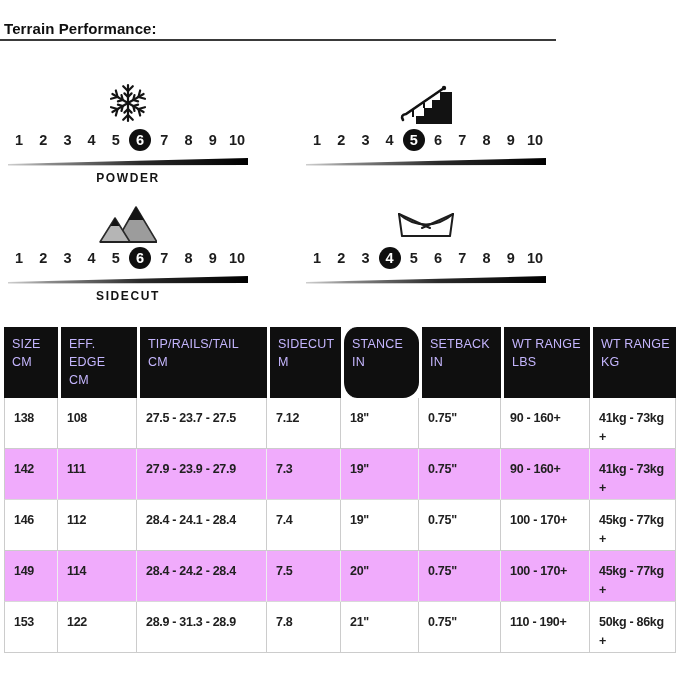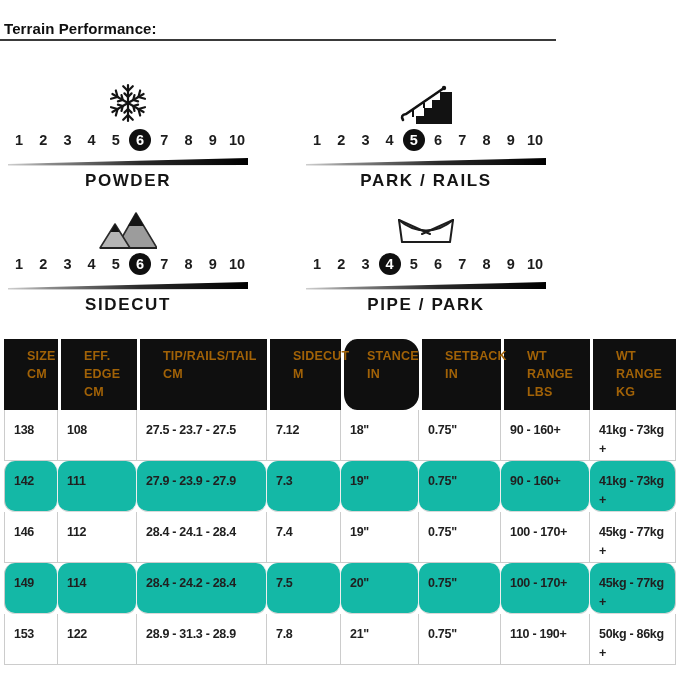--- a/index.html
+++ b/index.html
@@ -11,33 +11,33 @@
   .hdr h1{margin:0;padding:3px 0 2px 4px;font-size:15px;font-weight:bold;color:#0f0f0f;letter-spacing:.1px;}
 
   
   .scales{display:grid;grid-template-columns:1fr 1fr;column-gap:58px;row-gap:8px;padding:34px 10px 0 8px;}
   .scale{display:flex;flex-direction:column;}
   .icon-row{height:50px;display:flex;align-items:flex-end;justify-content:center;margin-bottom:4px;}
   .nums{display:flex;justify-content:space-between;align-items:center;height:22px;}
   .num{display:block;width:22px;text-align:center;font-weight:bold;font-size:14.5px;color:#1c1c1c;}
   .num.sel{background:#0f0f0f;color:#fff;border-radius:50%;height:22px;line-height:22px;}
   .wedge{display:block;width:100%;height:12px;margin-top:3px;}
-  .scale-label{text-align:center;font-weight:bold;font-size:17px;letter-spacing:1.6px;margin-top:5px;color:#141414;}
+  .scale-label{text-align:center;font-weight:bold;font-size:12px;letter-spacing:1.6px;margin-top:5px;color:#141414;}
 
   
   table.spec{border-collapse:separate;border-spacing:0;table-layout:fixed;width:672px;margin:24px 0 0 4px;}
   table.spec th,table.spec td{box-sizing:border-box;}
-  table.spec th{background:#0f0f0f;color:#a16207;text-align:left;vertical-align:top;
-    padding:8px 4px 9px 23px;font-size:12.5px;font-weight:bold;line-height:1.45;letter-spacing:.2px;}
+  table.spec th{background:#0f0f0f;color:#c4b5fd;text-align:left;vertical-align:top;
+    padding:8px 4px 9px 8px;font-size:12.5px;font-weight:normal;line-height:1.45;letter-spacing:.2px;}
   table.spec th + th{border-left:3px solid #fff;}
   table.spec td{vertical-align:top;height:51px;padding:11px 4px 0 9px;
     font-size:12.5px;font-weight:bold;color:#202020;letter-spacing:-.3px;line-height:1.5;
     border-bottom:1px solid #ccc;border-right:1px solid #ccc;}
   table.spec td:first-child{border-left:1px solid #ccc;}
-  table.spec tr.alt td{background:#14b8a6;border-right:1px solid #eee;border-bottom:1px solid #d9d9d9;border-radius:11px;}
+  table.spec tr.alt td{background:#f0abfc;border-right:1px solid #eee;border-bottom:1px solid #d9d9d9;}
   table.spec tr.alt td:last-child{border-right:1px solid #ccc;}
 </style>
 </head>
 <body>
 
 <div class="page">
 
   <svg width="0" height="0" style="position:absolute" aria-hidden="true">
     <defs>
       <linearGradient id="wg" x1="0" y1="0" x2="1" y2="0">
@@ -109,21 +109,20 @@
           <span class="num sel">5</span>
           <span class="num">6</span>
           <span class="num">7</span>
           <span class="num">8</span>
           <span class="num">9</span>
           <span class="num">10</span>
         </div>
       <svg class="wedge" viewBox="0 0 300 12" preserveAspectRatio="none">
         <polygon points="0,10 300,4 300,11 0,11.5" fill="url(#wg)"></polygon>
       </svg>
-      <div class="scale-label">PARK / RAILS</div>
     </section>
 
     <section class="scale">
       <div class="icon-row">
         <svg width="58" height="38" viewBox="0 0 58 38">
           <polygon points="37,2 58,37 17,37" fill="#9c9c9c" stroke="#2a2a2a" stroke-width="1.6" stroke-linejoin="round"></polygon>
           <polygon points="37,2 45,15 29,15" fill="#141414"></polygon>
           <polygon points="16,13 31,37 1,37" fill="#b5b5b5" stroke="#2a2a2a" stroke-width="1.6" stroke-linejoin="round"></polygon>
           <polygon points="16,13 20.5,21 11.5,21" fill="#141414"></polygon>
           <line x1="1" y1="37" x2="58" y2="37" stroke="#222" stroke-width="2"></line>
@@ -166,21 +165,20 @@
           <span class="num">5</span>
           <span class="num">6</span>
           <span class="num">7</span>
           <span class="num">8</span>
           <span class="num">9</span>
           <span class="num">10</span>
         </div>
       <svg class="wedge" viewBox="0 0 300 12" preserveAspectRatio="none">
         <polygon points="0,10 300,4 300,11 0,11.5" fill="url(#wg)"></polygon>
       </svg>
-      <div class="scale-label">PIPE / PARK</div>
     </section>
 
   </div>
 
   <table class="spec">
     <thead>
       <tr id="spec-head-row">
           <th style="width: 54px;">
             <div>SIZE</div>
             <div>CM</div>

